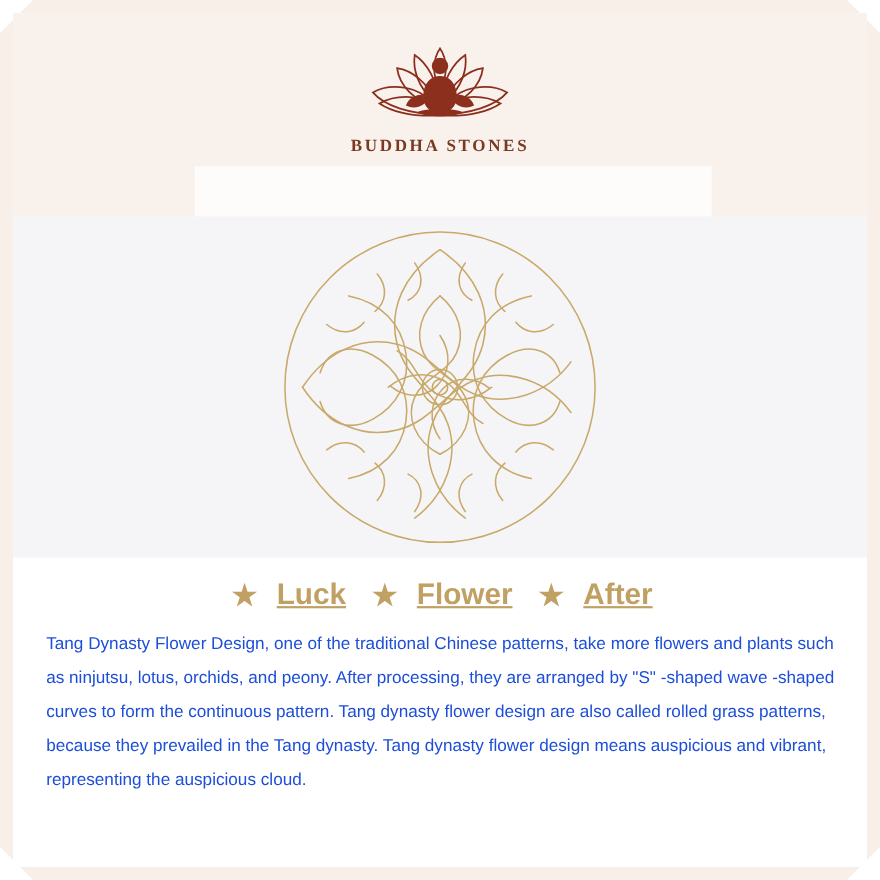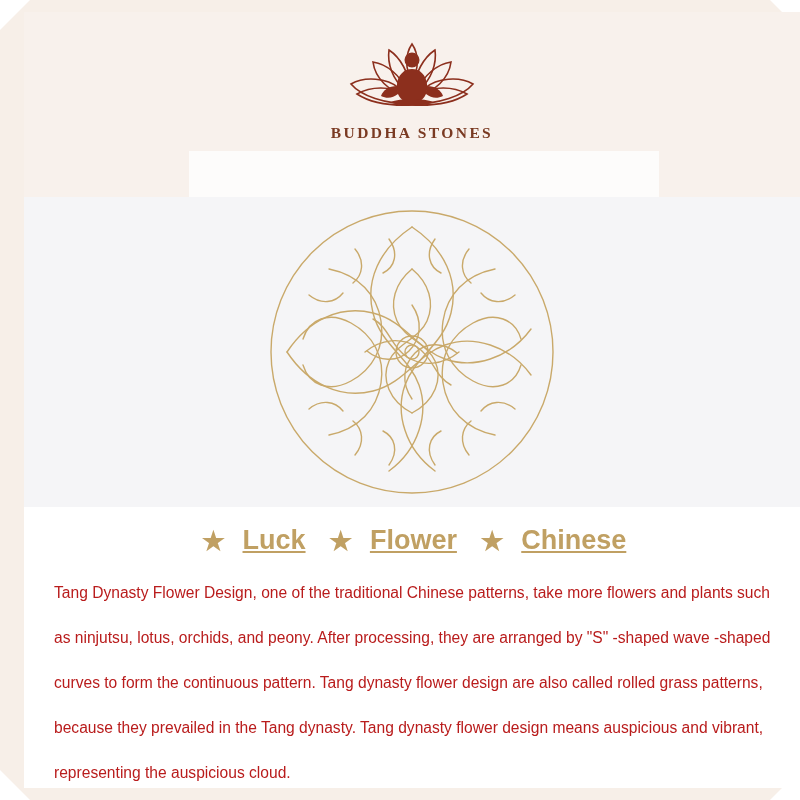--- a/index.html
+++ b/index.html
@@ -52,21 +52,21 @@
   }
   .notch-br {
     right: 0; bottom: 0;
     border-width: 0 0 30px 30px;
     border-color: transparent transparent #ffffff transparent;
   }
 
   
   .card {
     position: absolute;
-    left: 24px;
+    left: 12px;
     top: 12px;
     width: 776px;
     height: 776px;
     background: #fdfbf9;
   }
 
   
   .header {
     position: absolute;
     left: 0; top: 0;
@@ -188,22 +188,22 @@
     font-size: 26px;
     margin: 0 4px 0 10px;
     vertical-align: -1px;
   }
   .paragraph {
     position: absolute;
     left: 30px;
     right: 26px;
     top: 63px;
     font-size: 15.6px;
-    line-height: 45px;
-    color: #b91c1c;
+    line-height: 31px;
+    color: #1d4ed8;
     text-align: left;
   }
 </style>
 </head>
 <body>
 
 <div class="page">
 
   <div class="frame-bg"></div>
   <div class="notch notch-tl"></div>
@@ -290,20 +290,20 @@
 
 
     <div class="body-area">
 
       <div class="keywords">
         <span class="star">★</span>
         <span class="kw">Luck</span>
         <span class="star">★</span>
         <span class="kw">Flower</span>
         <span class="star">★</span>
-        <span class="kw">Chinese</span>
+        <span class="kw">After</span>
       </div>
 
       <div class="paragraph">Tang Dynasty Flower Design, one of the traditional Chinese patterns, take more flowers and plants such as ninjutsu, lotus, orchids, and peony. After processing, they are arranged by "S" -shaped wave -shaped curves to form the continuous pattern.  Tang dynasty flower design are also called rolled grass patterns, because they prevailed in the Tang dynasty. Tang dynasty flower design means auspicious and vibrant, representing the auspicious cloud.</div>
     </div>
 
   </div>
 </div>
 
 </body></html>

